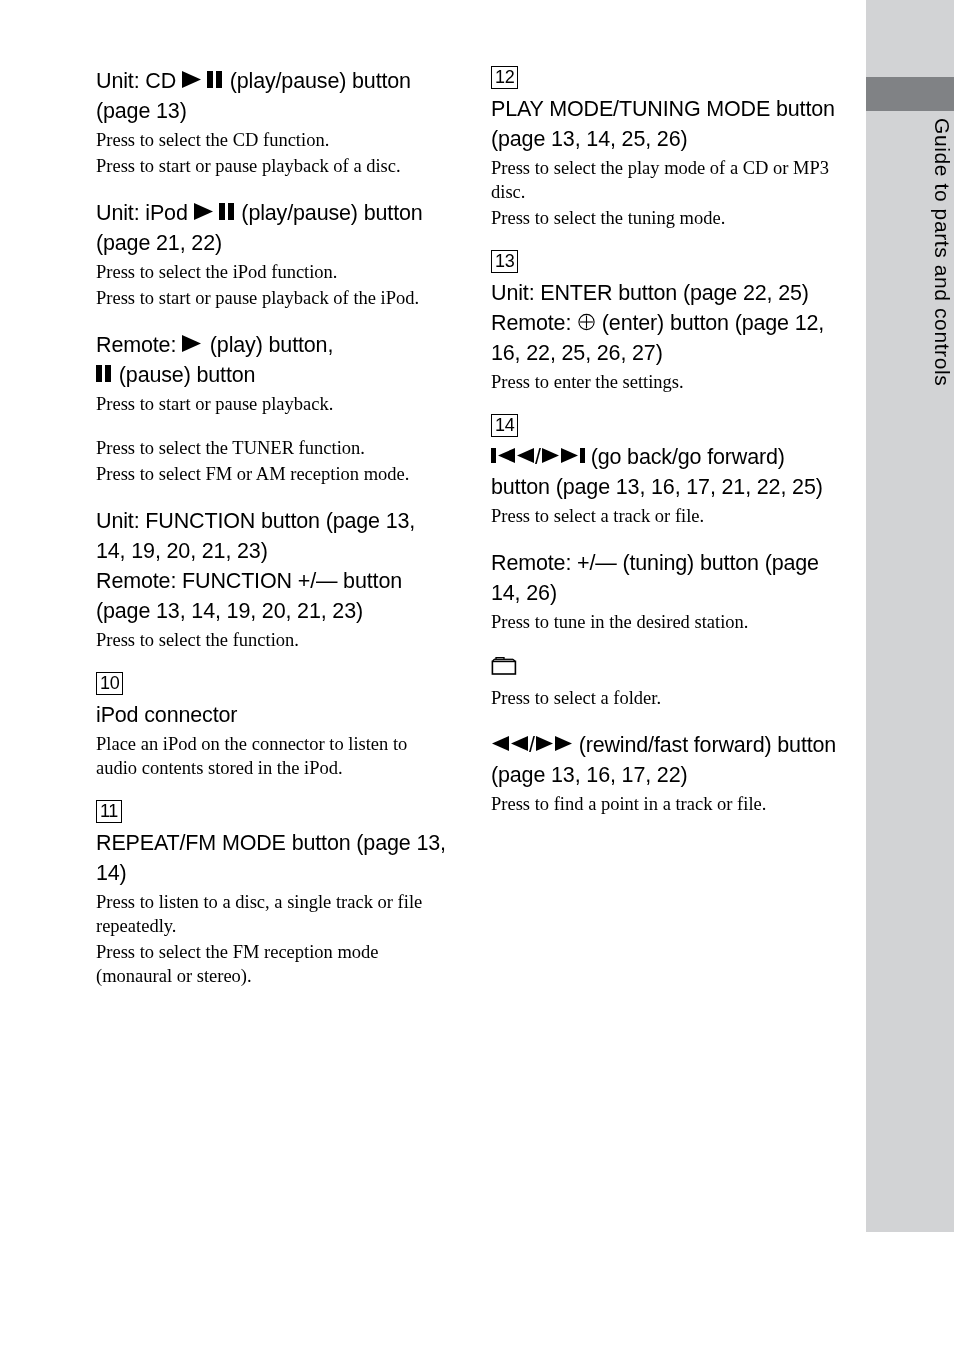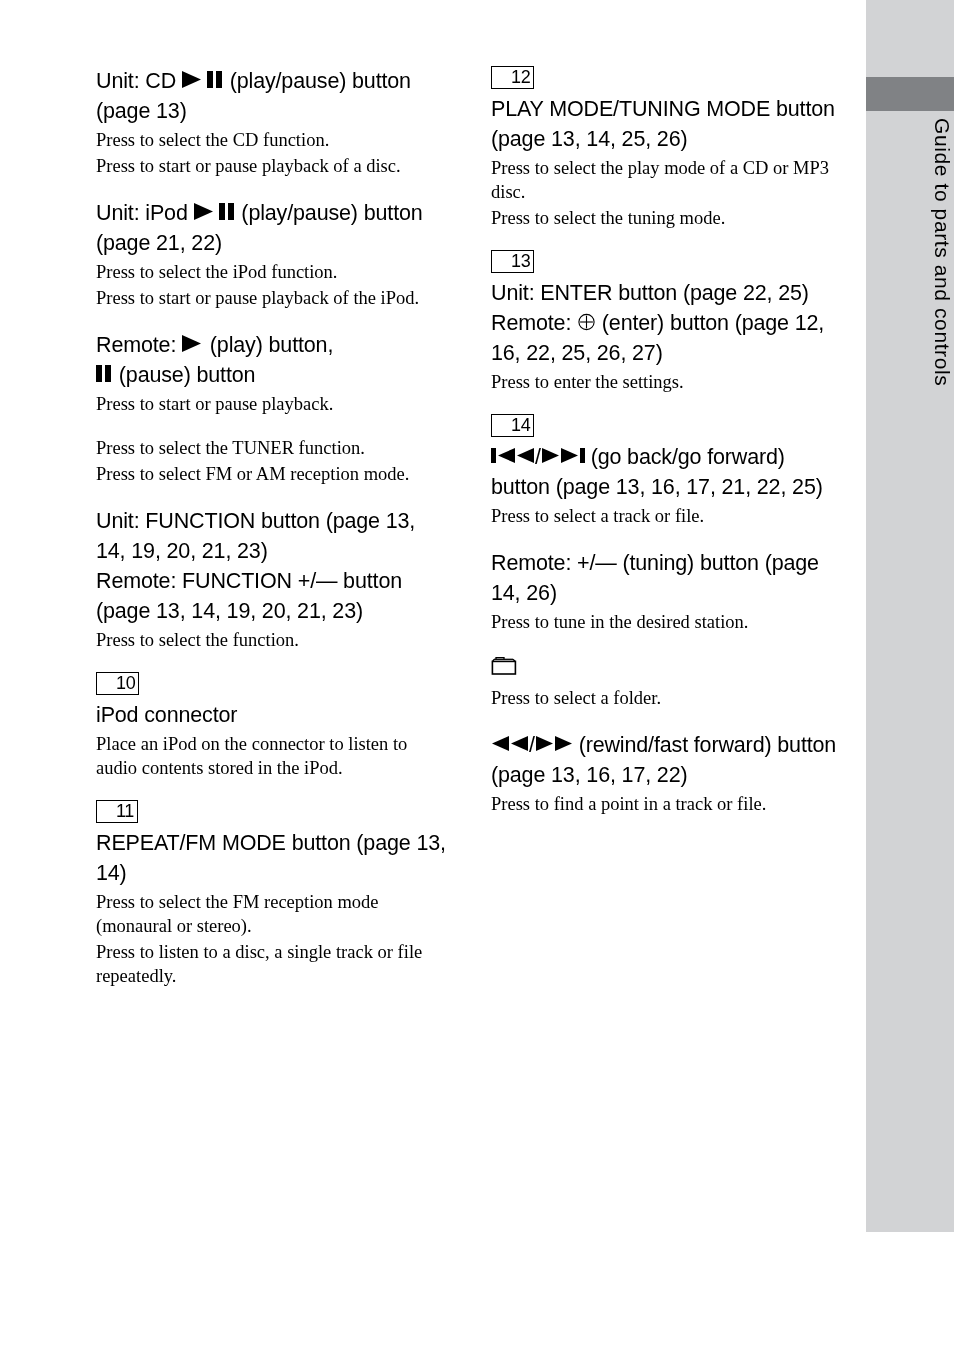--- a/index.html
+++ b/index.html
@@ -67,21 +67,21 @@
 
   
   .block { margin-bottom: 20px; }
 
   .num-badge {
     display: inline-block;
     border: 1.6px solid #000;
     font-family: "Liberation Sans", sans-serif;
     font-size: 18px;
     line-height: 19px;
-    padding: 1px 3px 1px 19px;
+    padding: 1px 3px 1px 3px;
     margin-bottom: 5px;
     letter-spacing: -0.3px;
   }
 
   h2.heading {
     font-family: "Liberation Sans", sans-serif;
     font-weight: normal;
     font-size: 21.5px;
     line-height: 30px;
     margin: 0;
@@ -169,22 +169,22 @@
 
     <div class="block">
       <div class="num-badge">10</div>
       <h2 class="heading">iPod connector</h2>
       <p class="body">Place an iPod on the connector to listen to audio contents stored in the iPod.</p>
     </div>
 
     <div class="block">
       <div class="num-badge">11</div>
       <h2 class="heading">REPEAT/FM MODE button (page 13, 14)</h2>
+      <p class="body">Press to listen to a disc, a single track or file repeatedly.</p>
       <p class="body">Press to select the FM reception mode (monaural or stereo).</p>
-      <p class="body">Press to listen to a disc, a single track or file repeatedly.</p>
     </div>
 
   </div>
 
   <div class="col col-right">
 
     <div class="block">
       <div class="num-badge">12</div>
       <h2 class="heading">PLAY MODE/TUNING MODE button (page 13, 14, 25, 26)</h2>
       <p class="body">Press to select the play mode of a CD or MP3 disc.</p>

